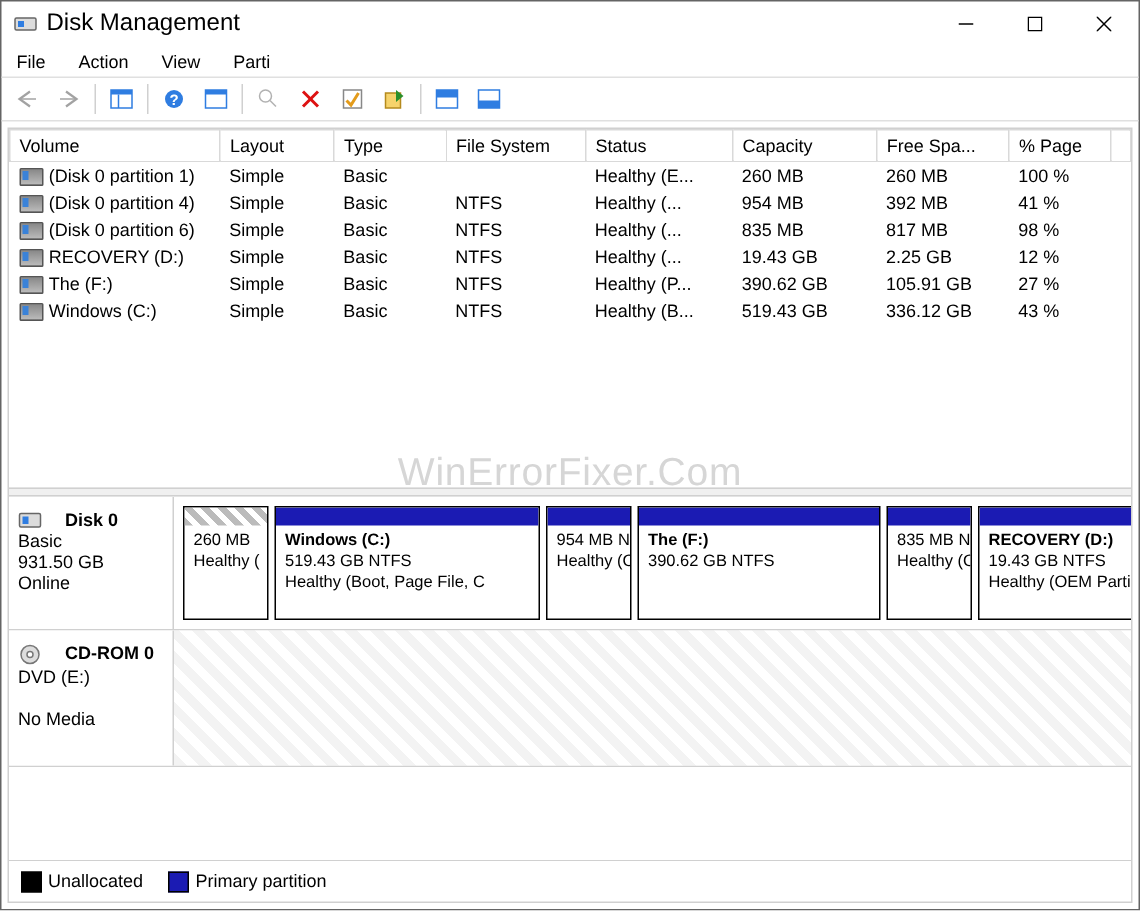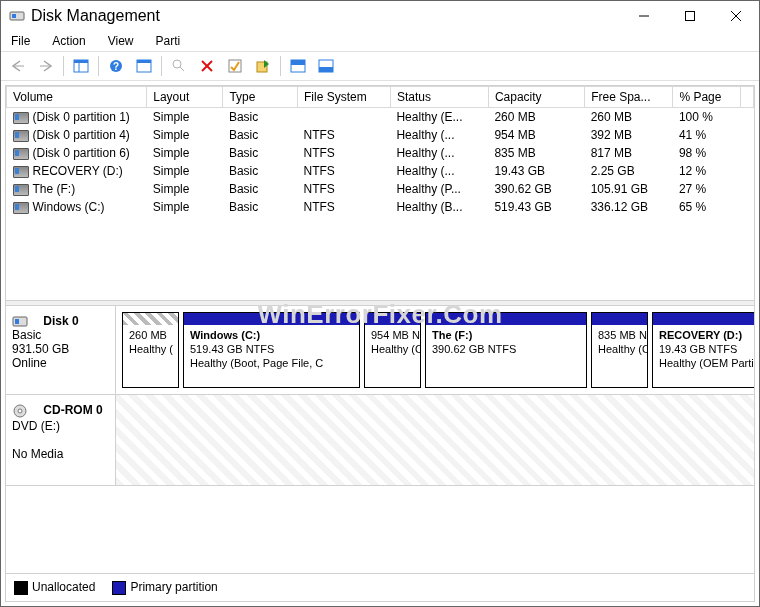--- a/index.html
+++ b/index.html
@@ -16,21 +16,21 @@
   .menubar span{padding:2px 4px;}
   
   .toolbar{height:28px;border-top:1px solid #e0e0e0;border-bottom:1px solid #e0e0e0;display:flex;align-items:center;padding:0 4px;gap:2px;}
   .tb-btn{width:24px;height:22px;display:flex;align-items:center;justify-content:center;border:1px solid transparent;}
   .tb-sep{width:1px;height:20px;background:#d0d0d0;margin:0 2px;}
   .disabled{opacity:0.45;}
   
   .content{flex:1;display:flex;flex-direction:column;border:1px solid #d0d0d0;margin:4px;min-height:0;}
   .splitter-h{height:4px;background:#f0f0f0;cursor:row-resize;border-top:1px solid #d0d0d0;border-bottom:1px solid #d0d0d0;}
   
-  .volpane{height:214px;overflow:auto;}
+  .volpane{height:239px;overflow:auto;}
   table.vol{border-collapse:collapse;width:100%;}
   table.vol th{background:#fff;border:1px solid #d9d9d9;font-weight:400;text-align:left;padding:3px 6px;position:sticky;top:0;}
   table.vol td{padding:2px 6px;white-space:nowrap;}
   .vicon{display:inline-block;width:14px;height:10px;vertical-align:middle;margin-right:4px;background:linear-gradient(#888,#bbb);border:1px solid #555;border-radius:1px;position:relative;}
   .vicon::after{content:"";position:absolute;left:1px;top:1px;width:4px;height:6px;background:#3a82d8;}
   
   .mappane{flex:1;overflow:auto;background:#fff;}
   .diskrow{display:flex;border-bottom:1px solid #d0d0d0;}
   .diskinfo{width:110px;min-width:110px;border-right:1px solid #d0d0d0;padding:8px 6px;background:#fff;box-sizing:border-box;}
   .diskinfo .dname{font-weight:700;margin-left:12px;}
@@ -40,21 +40,21 @@
   .part .hdr.hatch{background:repeating-linear-gradient(45deg,#bbb 0 4px,#fff 4px 8px);}
   .part .body{padding:4px 6px;line-height:1.25;white-space:nowrap;overflow:hidden;}
   .part .body .pn{font-weight:700;}
   .diskrow.cd .diskparts{background:repeating-linear-gradient(45deg,#f3f3f3 0 6px,#ffffff 6px 12px);}
   
   .legend{border-top:1px solid #d0d0d0;padding:6px 8px;display:flex;gap:17px;align-items:center;font-size:12px;}
   .leg-sw{width:12px;height:12px;display:inline-block;margin-right:4px;vertical-align:middle;border:1px solid #000;}
   .leg-sw.black{background:#000;}
   .leg-sw.blue{background:#1b1bb3;}
   
-  .watermark{position:absolute;left:50%;top:298px;transform:translateX(-50%);font-size:26px;color:#d6d6d6;font-weight:700;pointer-events:none;letter-spacing:.5px;}
+  .watermark{position:absolute;left:50%;top:298px;transform:translateX(-50%);font-size:26px;color:#d6d6d6;font-weight:400;pointer-events:none;letter-spacing:.5px;}
   .window{position:relative;}
 </style>
 </head>
 <body>
 
 <div class="window">
 
   <div class="titlebar">
     <span class="app-icon">
       <svg width="16" height="16" viewBox="0 0 16 16">
@@ -238,21 +238,21 @@
               <td></td>
             </tr>
             <tr>
               <td><span class="vicon"></span>Windows (C:)</td>
               <td>Simple</td>
               <td>Basic</td>
               <td>NTFS</td>
               <td>Healthy (B...</td>
               <td>519.43 GB</td>
               <td>336.12 GB</td>
-              <td>65 %</td>
+              <td>43 %</td>
               <td></td>
             </tr>
           </tbody>
       </table>
     </div>
 
     <div class="splitter-h"></div>
 
     <div class="mappane" id="disk-map">
         <div class="diskrow" style="min-height: 88px;">

